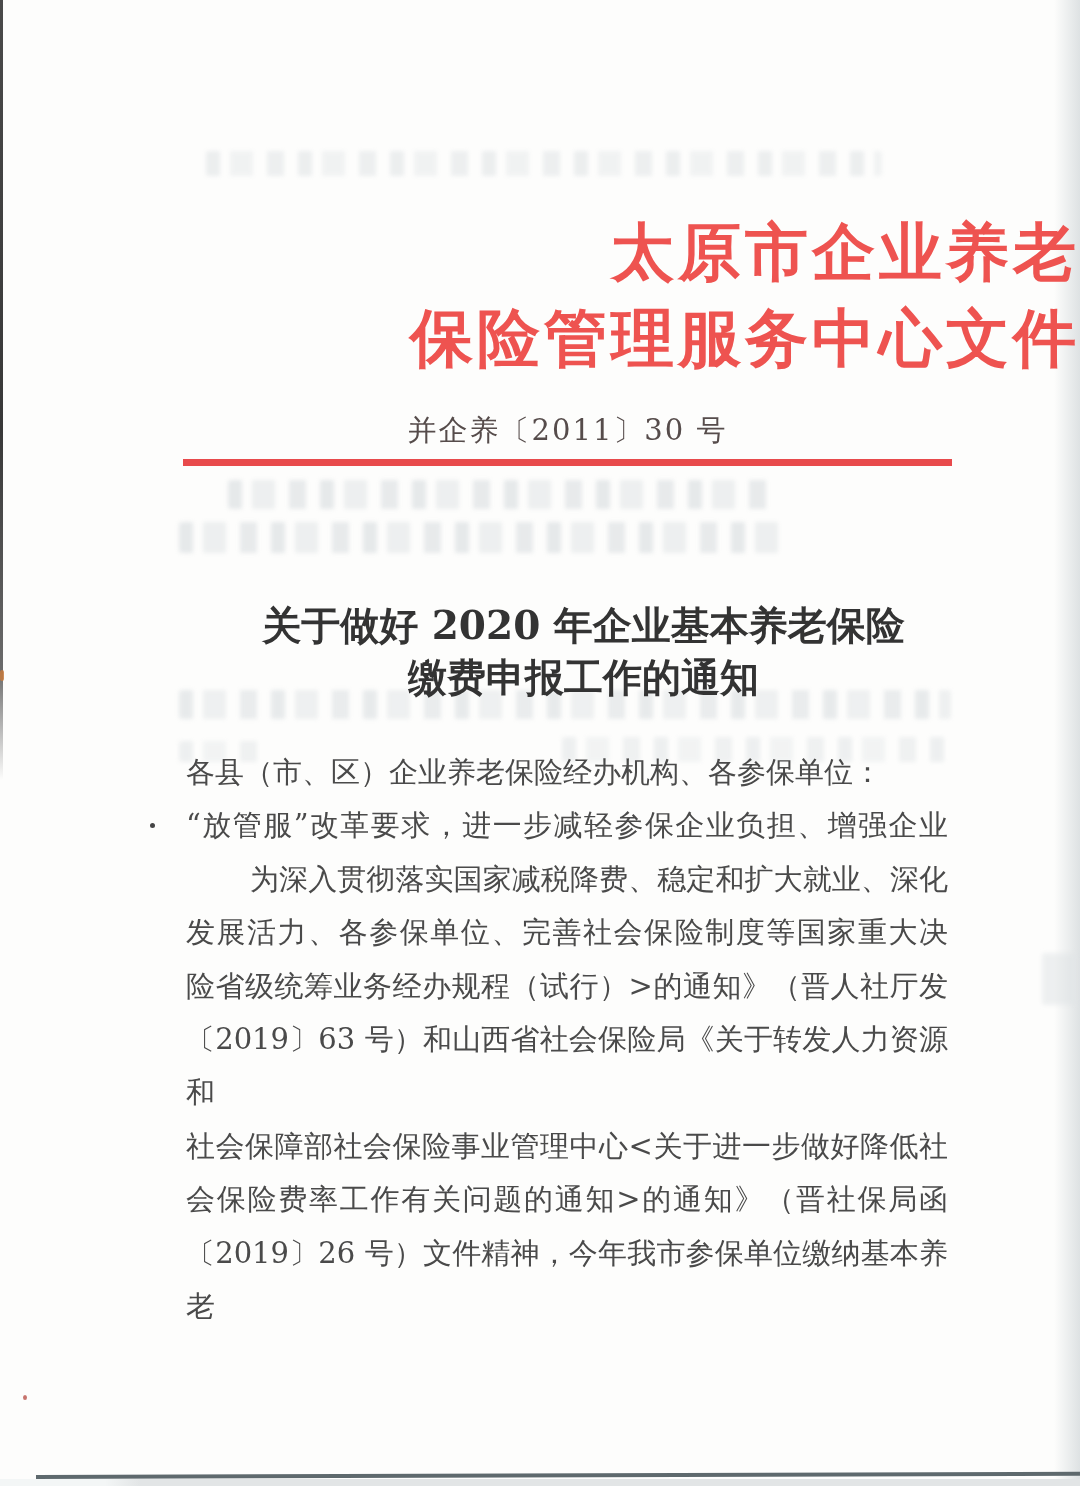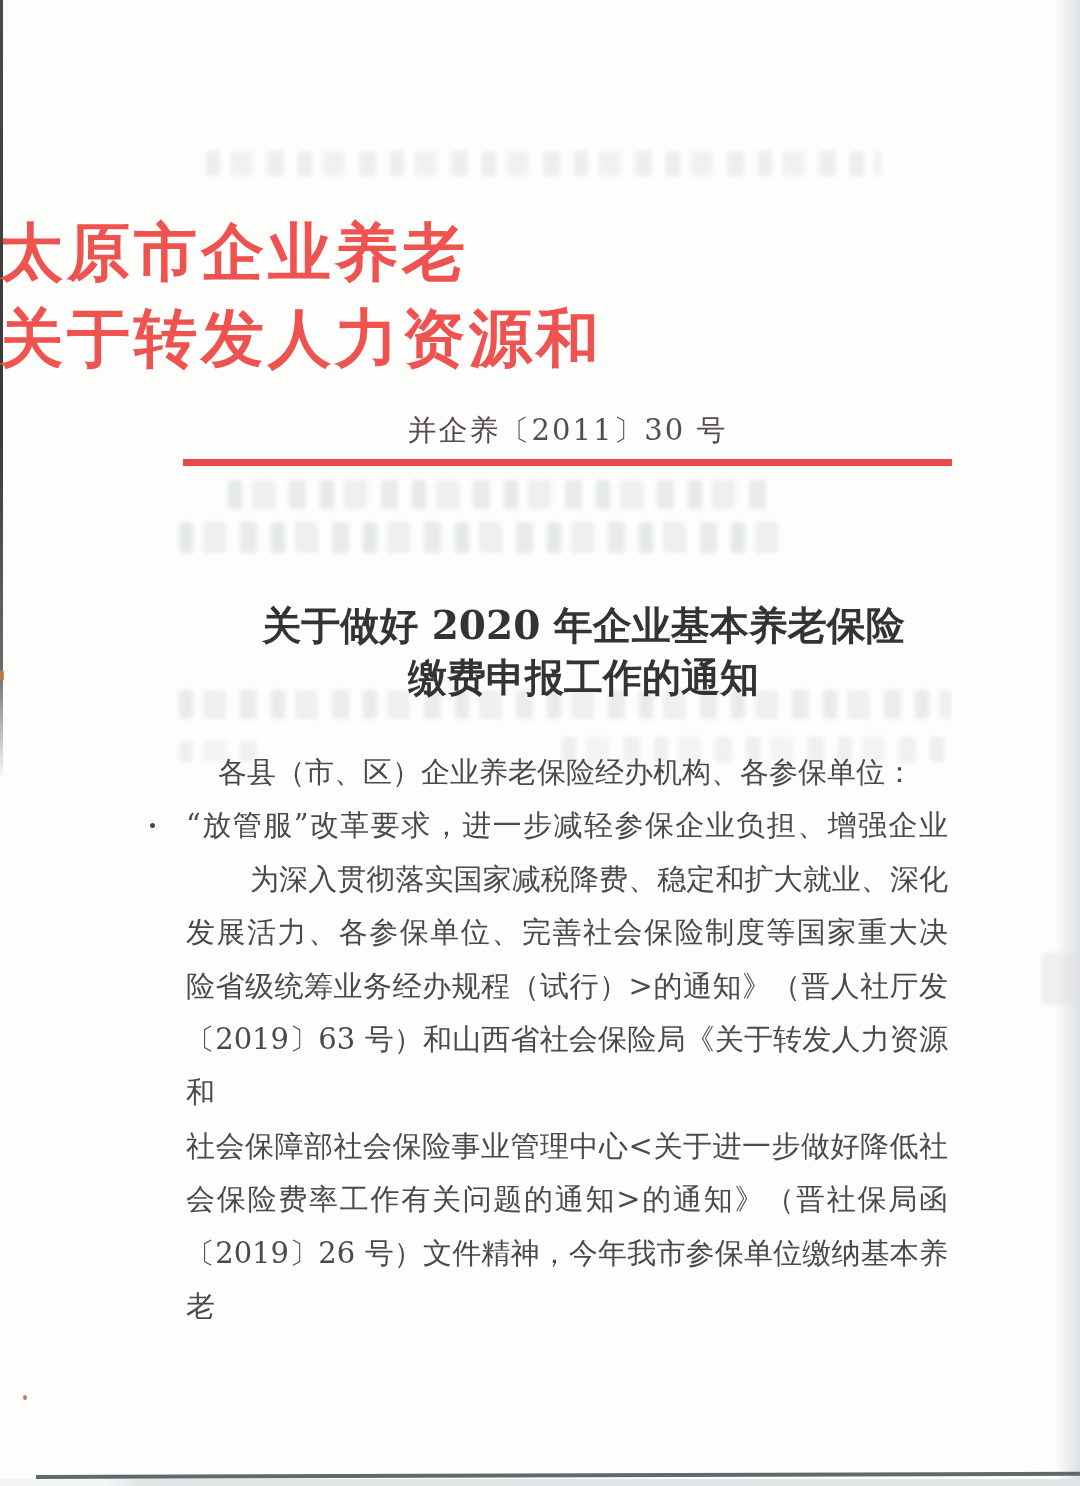--- a/index.html
+++ b/index.html
@@ -2,21 +2,21 @@
 <html><head>
 <meta charset="utf-8">
 <style>
   html,body{margin:0;padding:0;background:#ffffff;}
   .page{
     position:relative;width:1080px;height:1486px;overflow:hidden;
     background:#fdfdfc;
     font-family:"DejaVu Serif","Liberation Serif",serif;
   }
   .org-line{
-    position:absolute;left:0;right:0;text-align:left;
+    position:absolute;left:0;right:0;text-align:right;
     color:#ee5350;font-weight:700;font-size:63px;line-height:66px;letter-spacing:4px;
   }
   .org-line1{top:219px;}
   .org-line2{top:305px;}
   .doc-number{
     position:absolute;top:414px;left:55px;width:1025px;text-align:center;
     color:#564c4b;font-size:29px;letter-spacing:2px;line-height:32px;
   }
   .red-rule{
     position:absolute;top:459px;left:183px;width:769px;height:7px;
@@ -27,21 +27,21 @@
   .doc-title{
     position:absolute;top:583px;left:55px;width:1025px;margin:16px;
     text-align:center;color:#333333;font-size:39px;line-height:52px;font-weight:700;
   }
 
   
   .body-block{
     position:absolute;top:746px;left:186px;width:762px;
     color:#4a4a4a;font-size:29px;line-height:53.4px;
   }
-  .salutation{text-align:left;margin-left:32px;}
+  .salutation{text-align:left;}
   .line{text-align:justify;text-align-last:justify;}
   .line.indent{padding-left:64px;}
 
   
   .ghost{position:absolute;filter:blur(2px);opacity:.55;border-radius:3px;
     background:repeating-linear-gradient(90deg,
       rgba(183,192,198,.55) 0 14px, rgba(183,192,198,0) 14px 24px,
       rgba(183,192,198,.38) 24px 47px, rgba(183,192,198,0) 47px 61px,
       rgba(183,192,198,.5) 61px 78px, rgba(183,192,198,0) 78px 92px);}
   .g1{top:151px;left:206px;width:676px;height:25px;opacity:.45;}
@@ -88,21 +88,21 @@
   <div class="ghost g6"></div>
   <div class="ghost g7"></div>
   <div class="ink-dot dot-period"></div>
   <div class="ink-dot dot-red-speck"></div>
   <div class="ink-dot dot-orange-speck"></div>
   <div class="scan-bottom-line"></div>
   <div class="scan-bottom-strip"></div>
 
   <header>
     <div class="org-line org-line1">太原市企业养老</div>
-    <div class="org-line org-line2">关于转发人力资源和</div>
+    <div class="org-line org-line2">保险管理服务中心文件</div>
     <div class="doc-number">并企养〔2011〕30 号</div>
     <div class="red-rule"></div>
   </header>
 
   <h1 class="doc-title">
     <div>关于做好 2020 年企业基本养老保险</div>
     <div>缴费申报工作的通知</div>
   </h1>
 
   <main class="body-block">

